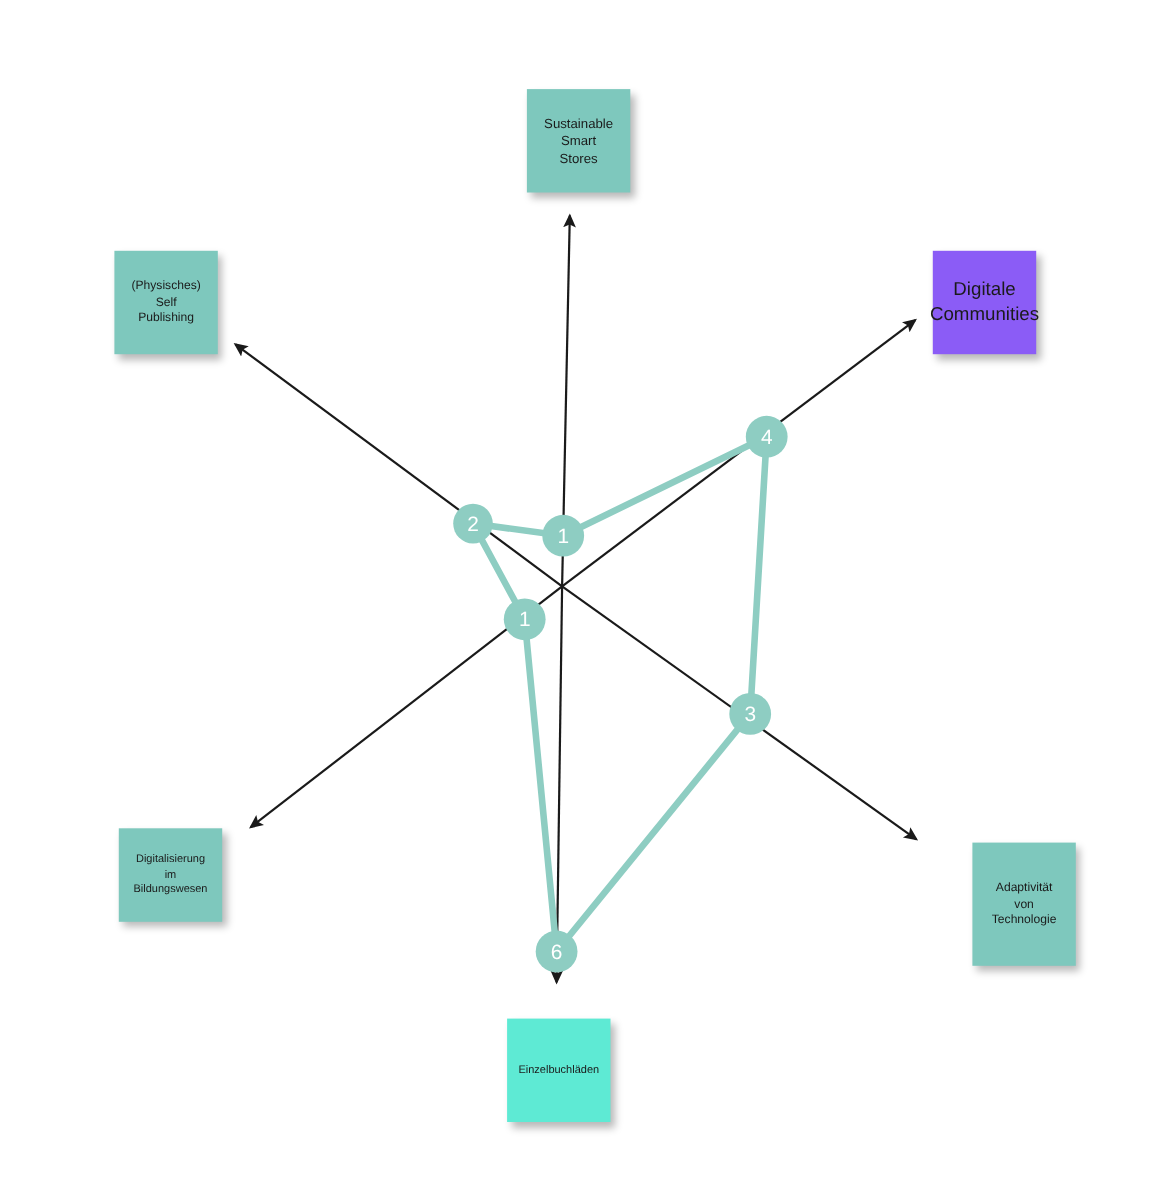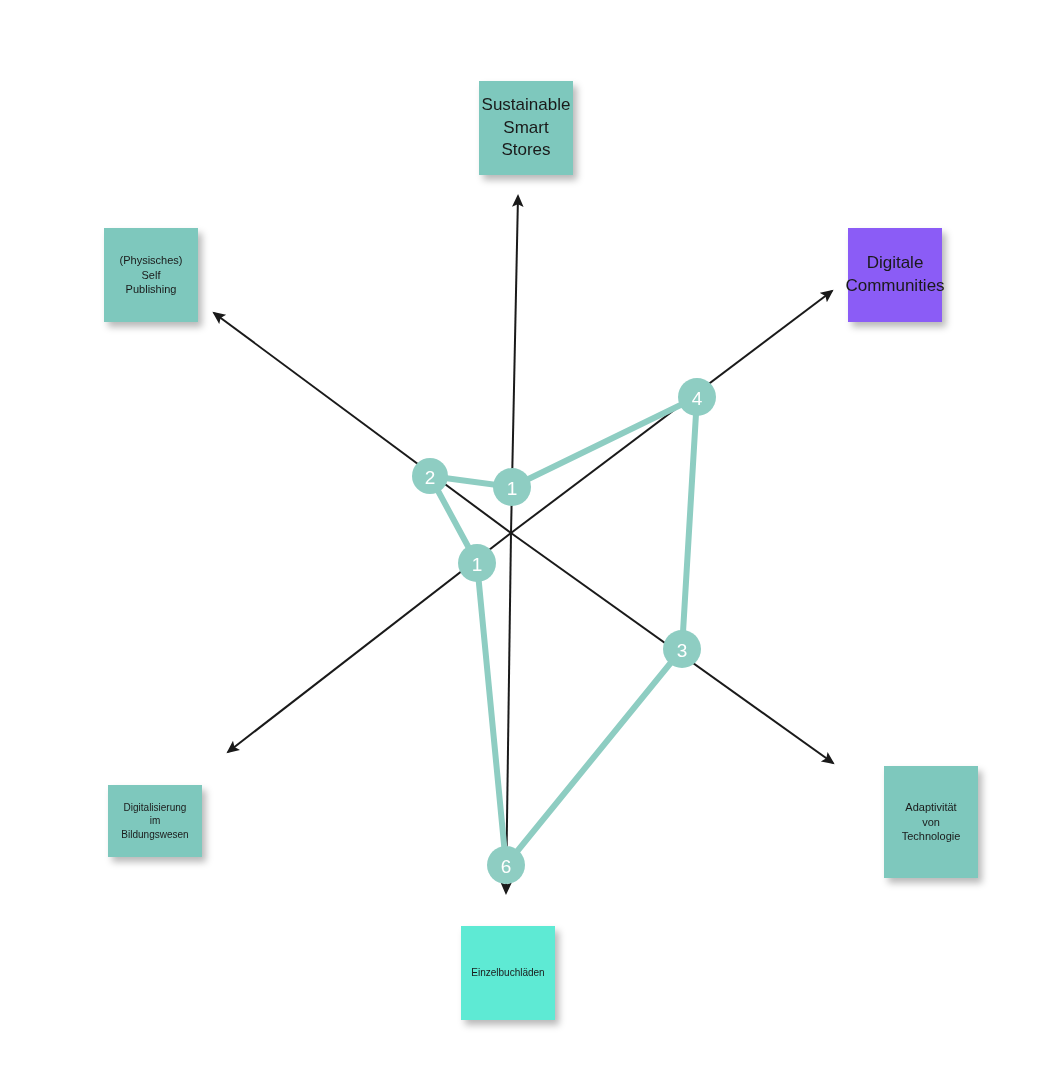--- a/index.html
+++ b/index.html
@@ -75,29 +75,29 @@
       <circle cx="430" cy="476" r="18" fill="#8ecdc2"></circle>
       <circle cx="512" cy="487" r="19" fill="#8ecdc2"></circle>
       <circle cx="697" cy="397" r="19" fill="#8ecdc2"></circle>
       <circle cx="477" cy="563" r="19" fill="#8ecdc2"></circle>
       <circle cx="682" cy="649" r="19" fill="#8ecdc2"></circle>
       <circle cx="506" cy="865" r="19" fill="#8ecdc2"></circle>
     </g>
 </svg>
 
 <div id="notes-layer">
-    <div class="note" style="left: 479px; top: 81px; width: 94px; height: 94px; font-size: 17px; background: rgb(126, 200, 189); color: rgb(26, 26, 26);"><span>Sustainable
+    <div class="note" style="left: 479px; top: 81px; width: 94px; height: 94px; font-size: 12px; background: rgb(126, 200, 189); color: rgb(26, 26, 26);"><span>Sustainable
 Smart
 Stores</span></div>
     <div class="note" style="left: 104px; top: 228px; width: 94px; height: 94px; font-size: 11px; background: rgb(126, 200, 189); color: rgb(26, 26, 26);"><span>(Physisches)
 Self
 Publishing</span></div>
     <div class="note" style="left: 848px; top: 228px; width: 94px; height: 94px; font-size: 17px; background: #8b5cf6; color: rgb(26, 26, 26);"><span>Digitale
 Communities</span></div>
-    <div class="note" style="left: 108px; top: 753px; width: 94px; height: 72px; font-size: 10px; background: rgb(126, 200, 189); color: rgb(26, 26, 26); margin-top: 32px;"><span>Digitalisierung
+    <div class="note" style="left: 108px; top: 753px; width: 94px; height: 85px; font-size: 10px; background: rgb(126, 200, 189); color: rgb(26, 26, 26);"><span>Digitalisierung
 im
 Bildungswesen</span></div>
     <div class="note" style="left: 884px; top: 766px; width: 94px; height: 112px; font-size: 11px; background: rgb(126, 200, 189); color: rgb(26, 26, 26);"><span>Adaptivität
 von
 Technologie</span></div>
     <div class="note" style="left: 461px; top: 926px; width: 94px; height: 94px; font-size: 10px; background: #5eead4; color: rgb(26, 26, 26);"><span>Einzelbuchläden</span></div>
   </div>
 <div id="node-labels-layer">
     <div class="node-label" style="left: 430px; top: 477px; color: rgb(255, 255, 255);">2</div>
     <div class="node-label" style="left: 512px; top: 488px; color: rgb(255, 255, 255);">1</div>

